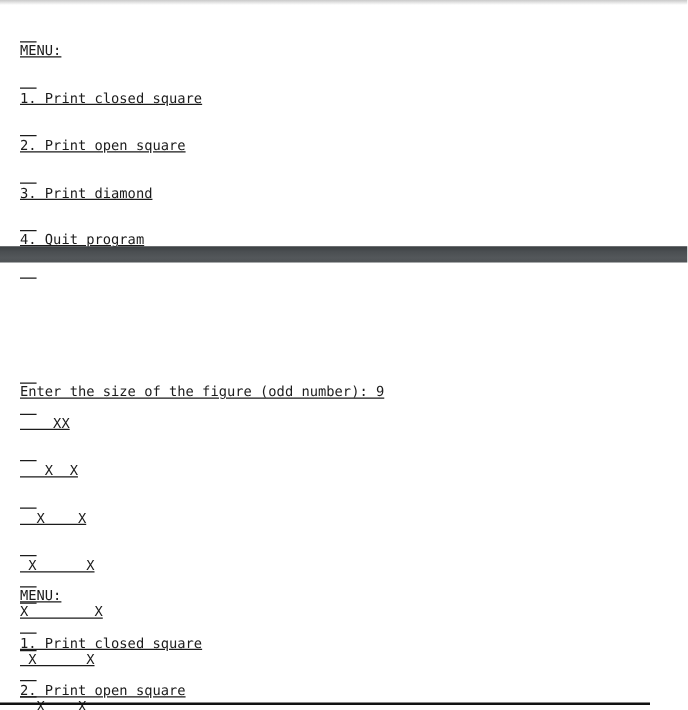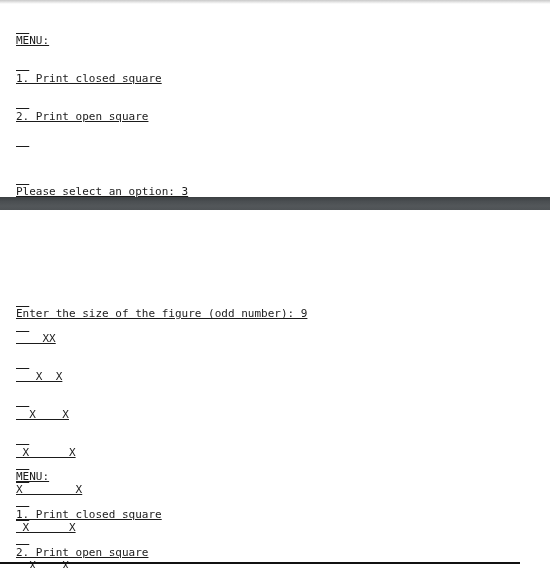--- a/index.html
+++ b/index.html
@@ -66,22 +66,23 @@
 </style>
 </head>
 <body>
 
 <div class="top-edge"></div>
 
 <div class="console" id="console-top" style="top: 10px;">
   <div class="line">MENU:</div>
   <div class="line">1. Print closed square</div>
   <div class="line">2. Print open square</div>
+  <div class="line">3. Print diamond</div>
+  <div class="line">4. Quit program</div>
   <div class="blank"></div>
-  <div class="line">Please select an option: 3</div>
 </div>
 
 <div class="divider-band" style="top: 197px;"></div>
 
 <div class="console" id="console-size-prompt" style="top: 283px;">
   <div class="line">Enter the size of the figure (odd number): 9</div>
 </div>
 
 <div class="console figure" id="diamond-figure" style="top: 308px;">
   <div class="line">    XX</div>

